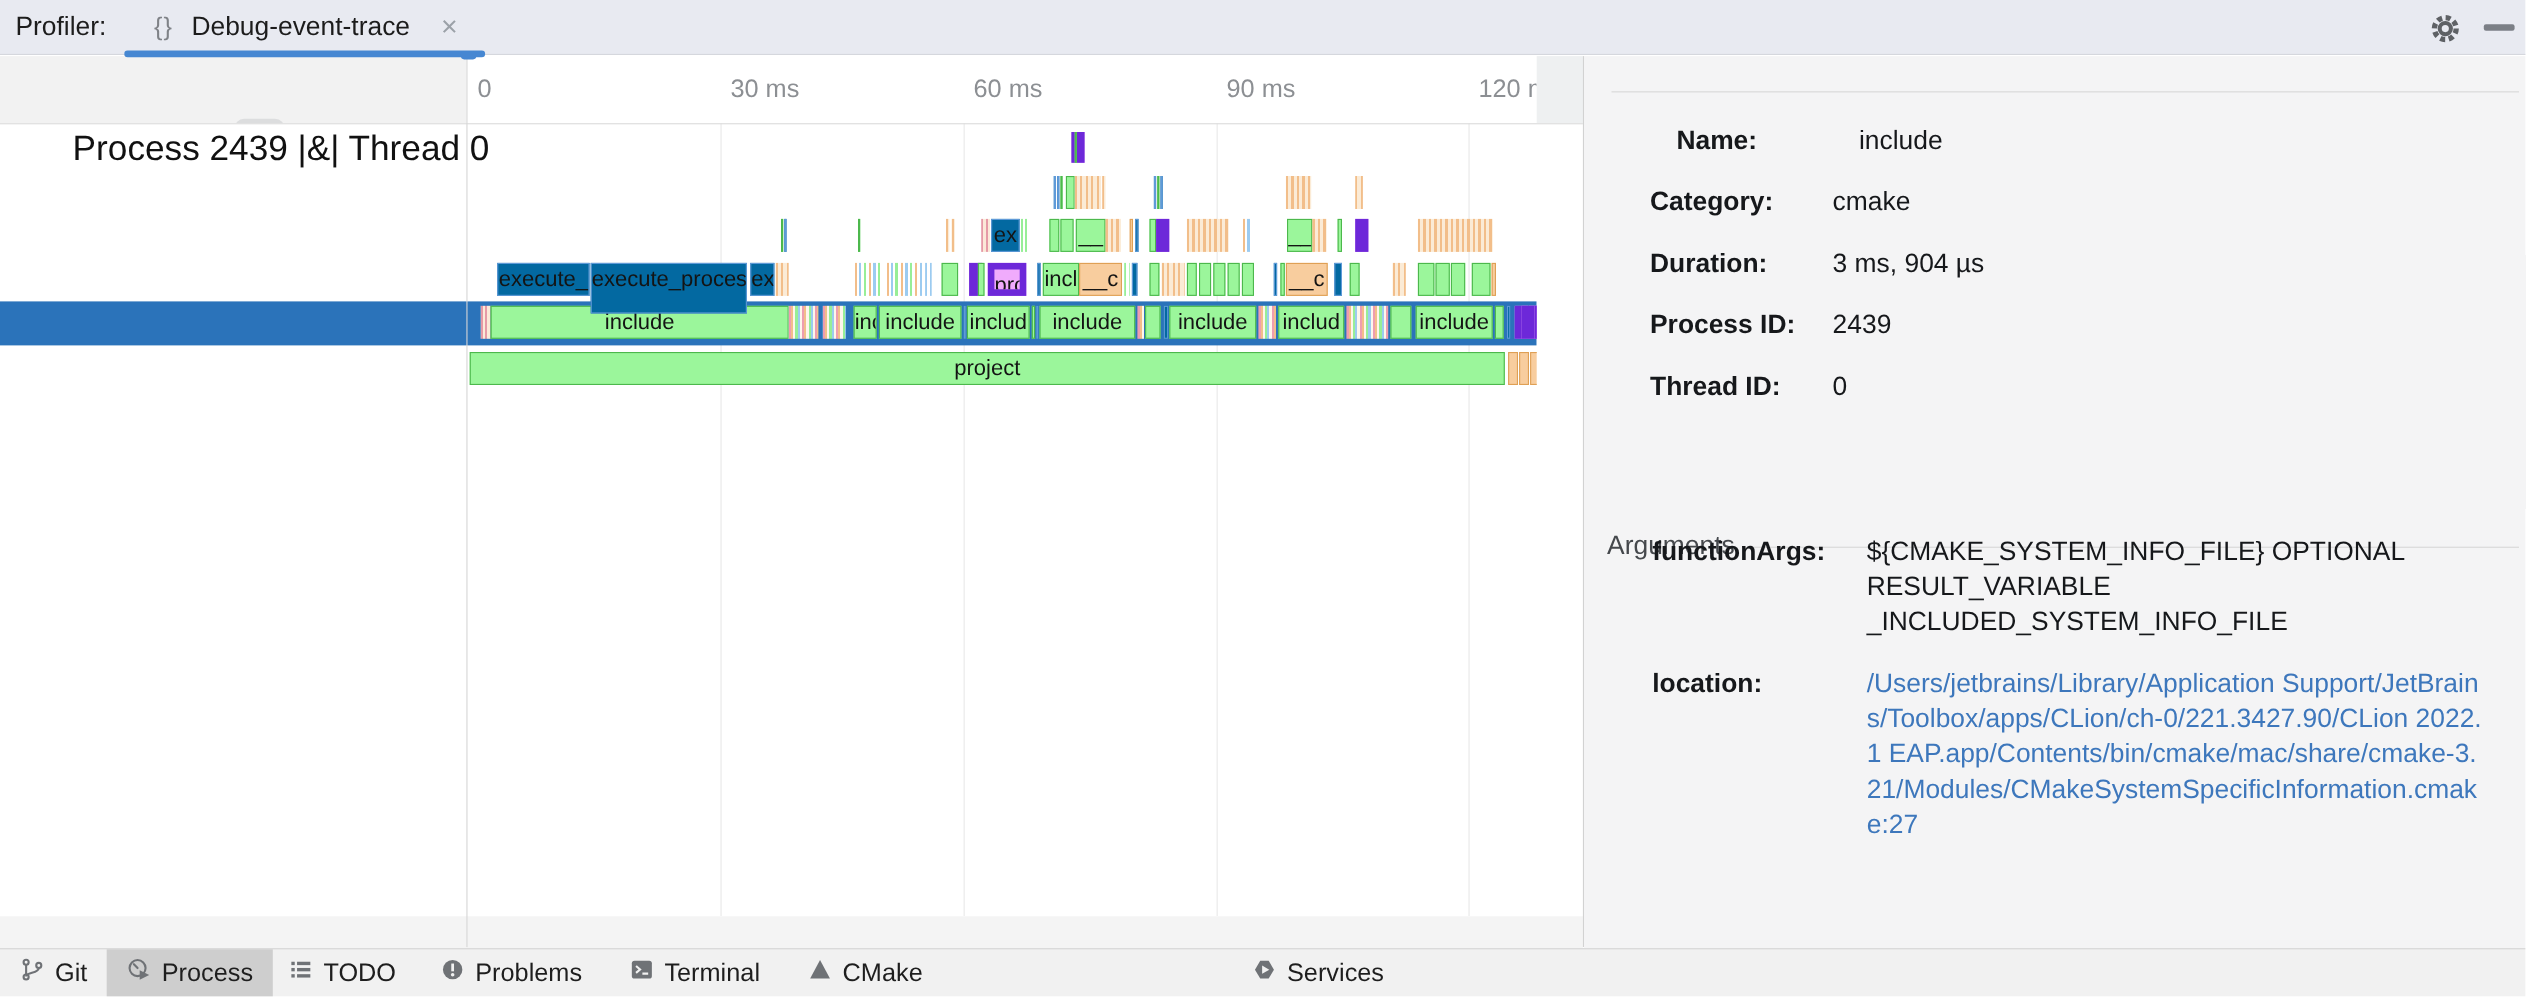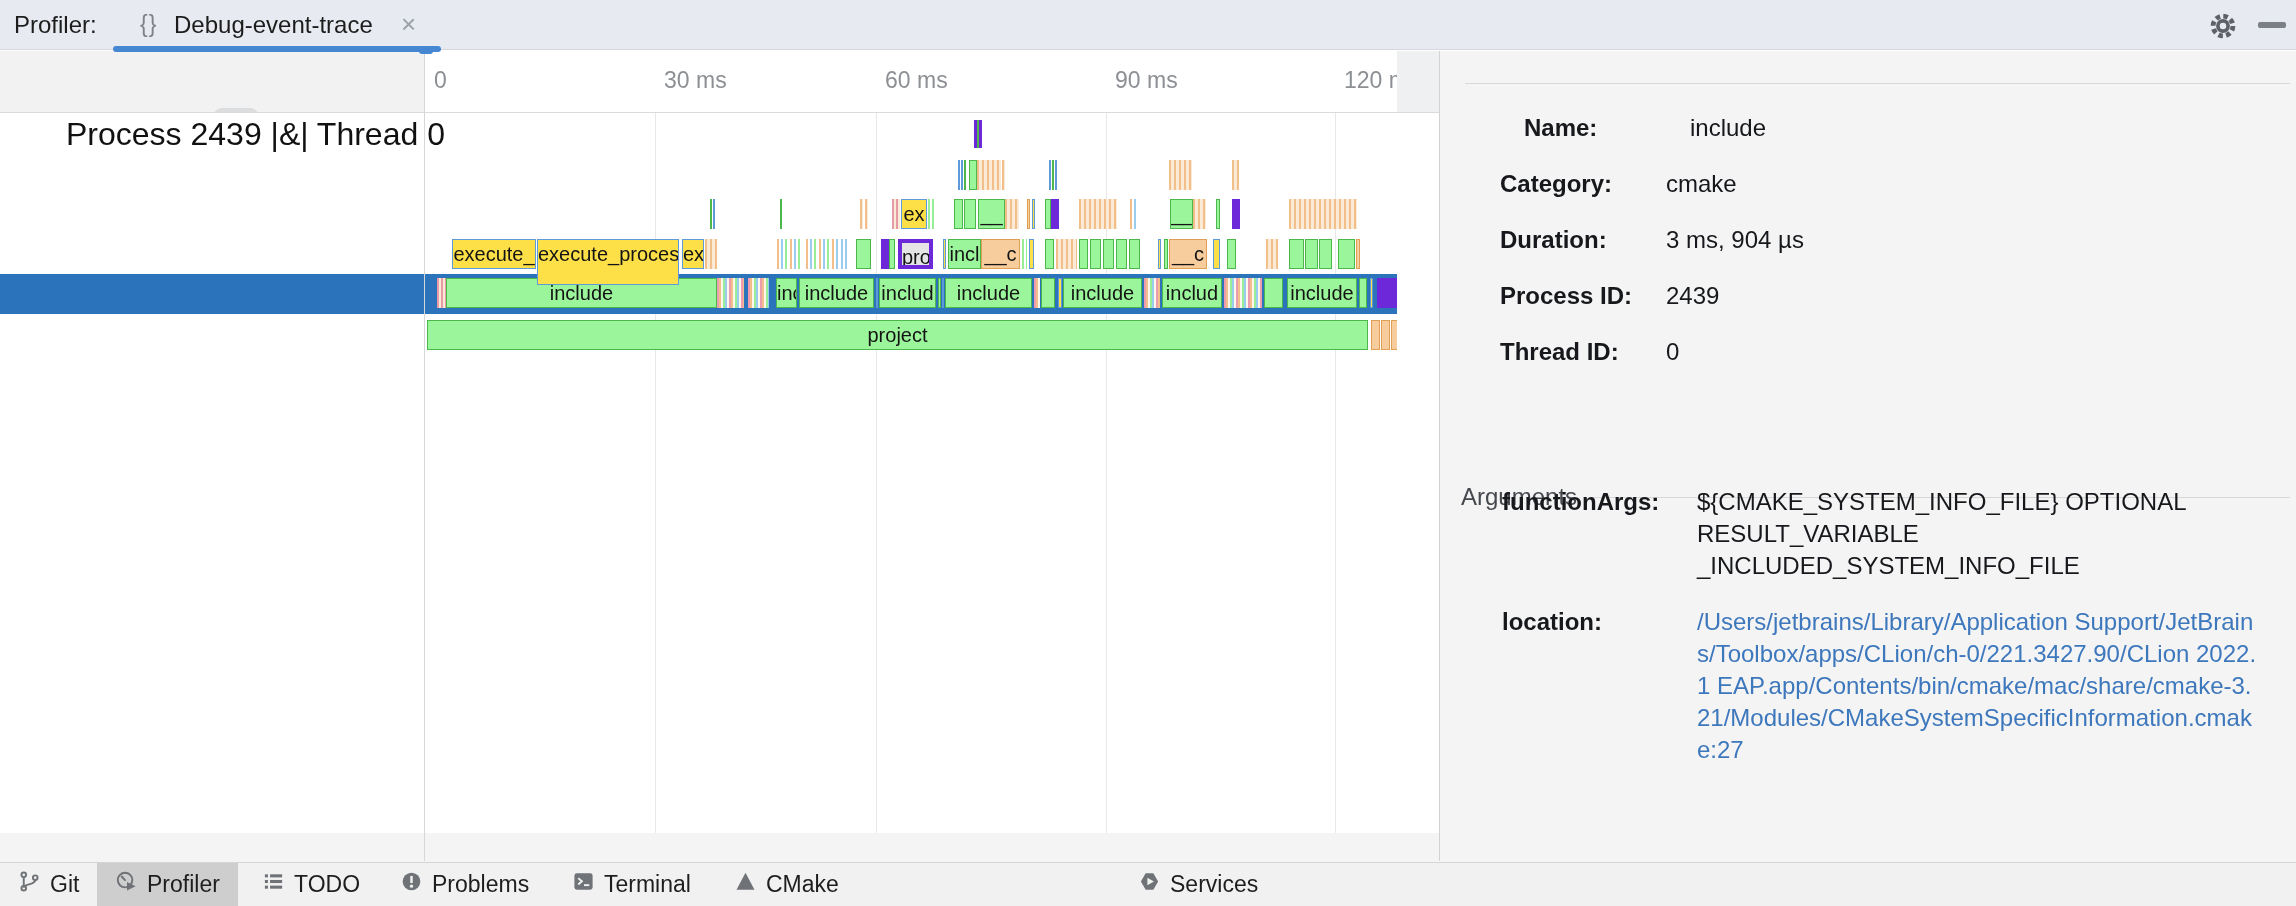--- a/index.html
+++ b/index.html
@@ -38,23 +38,23 @@
   
   .canvas{position:absolute;left:0;top:112px;width:1397px;height:721px;background:#fff;overflow:hidden;}
   .gridline{position:absolute;top:-61px;width:1px;height:782px;background:#e8e8e8;}
   .v-divider{position:absolute;left:424px;top:51px;width:1px;height:810px;background:#d6d6d6;z-index:7;}
   .panel-divider{position:absolute;left:1439px;top:51px;width:1px;height:810px;background:#d2d2d2;z-index:7;}
   .process-label{position:absolute;left:66px;top:8px;height:28px;line-height:28px;font-size:32px;color:#111;white-space:nowrap;}
   .selected-row{position:absolute;left:0;top:162px;width:1397px;height:40px;background:#2b73ba;cursor:pointer;}
   .blk{position:absolute;overflow:hidden;font-size:20px;line-height:28px;text-align:center;color:#141414;
        white-space:nowrap;cursor:pointer;z-index:3;}
   .c-green{background:#9bf69b;border:1px solid #4cb84c;}
-  .c-blue{background:#fde047;border:1px solid #5f9ad8;}
+  .c-blue{background:#0369a1;border:1px solid #5f9ad8;}
   .c-orange{background:#f8cd9e;border:1px solid #dfa055;}
-  .c-orchid{background:#e5e5e5;border:4px solid #6d28d9;}
+  .c-orchid{background:#f0abfc;border:6px solid #6d28d9;}
   .c-so{background:repeating-linear-gradient(90deg,#f2be8a 0 2px,#fbebd6 2px 5px);}
   .c-sm{background:repeating-linear-gradient(90deg,#f2be8a 0 2px,#fff 2px 4px,#9ccbf0 4px 6px,#fff 6px 8px,#97ee97 8px 10px,#fff 10px 13px);}
   .c-sd{background:repeating-linear-gradient(90deg,#ee9db0 0 2px,#f2be8a 2px 4px,#fdf6ec 4px 6px,#97ee97 6px 8px,#9ccbf0 8px 10px,#fdf6ec 10px 12px);}
   .c-sp{background:repeating-linear-gradient(90deg,#e59aa6 0 2px,#fbe9d8 2px 4px);}
   .c-sg{background:repeating-linear-gradient(90deg,#97ee97 0 2px,#fff 2px 4px);}
   .c-sb{background:repeating-linear-gradient(90deg,#9ccbf0 0 2px,#fff 2px 4px);}
   .bottom-strip{position:absolute;left:0;top:833px;width:1439px;height:29px;background:#f4f4f4;}
 
   
   .details{position:absolute;left:1440px;top:51px;width:856px;height:811px;background:#f4f4f5;overflow:hidden;}
@@ -302,21 +302,21 @@
             <path d="M6 7.5v9M18 10.5c0 5.5-12 3.5-12 8" fill="none" stroke="#6f7276" stroke-width="2"></path>
           </svg></span>
         <span>Git</span>
       </div>
       <div class="sb-item active" style="left: 97px;">
         <span><svg width="23" height="23" viewBox="0 0 24 24">
             <circle cx="10.5" cy="10.5" r="7.6" fill="none" stroke="#6f7276" stroke-width="2"></circle>
             <path d="M10.5 10.5L7 6.8" stroke="#6f7276" stroke-width="2" stroke-linecap="round"></path>
             <path d="M12.5 12.5L21.5 17L12.5 21.5Z" fill="#6f7276"></path>
           </svg></span>
-        <span>Profiler</span>
+        <span>Process</span>
       </div>
       <div class="sb-item" style="left: 244px;">
         <span><svg width="23" height="23" viewBox="0 0 24 24">
             <g fill="#6f7276">
               <rect x="3" y="4.5" width="3.2" height="3.2"></rect>
               <rect x="3" y="10.4" width="3.2" height="3.2"></rect>
               <rect x="3" y="16.3" width="3.2" height="3.2"></rect>
               <rect x="8.4" y="4.5" width="12.6" height="3.2"></rect>
               <rect x="8.4" y="10.4" width="12.6" height="3.2"></rect>
               <rect x="8.4" y="16.3" width="12.6" height="3.2"></rect>

